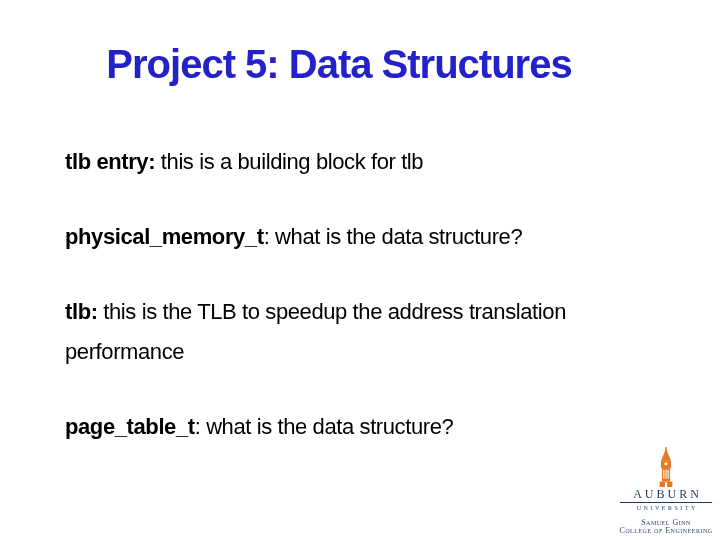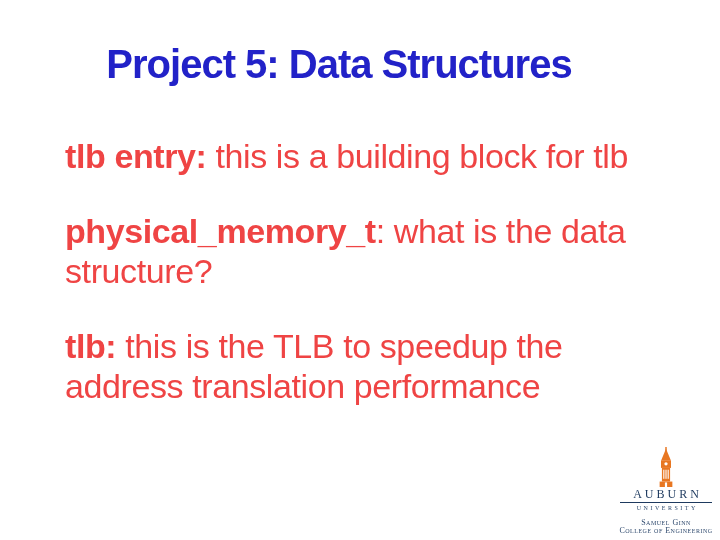--- a/index.html
+++ b/index.html
@@ -22,25 +22,25 @@
     width: 678px;
     text-align: center;
     color: #2222C8;
     font-size: 40px;
     font-weight: 600;
     letter-spacing: -1px;
     line-height: 1.1;
   }
   .body-text {
     position: absolute;
-    top: 136px;
+    top: 142px;
     left: 65px;
     width: 565px;
-    color: #ef4444;
-    font-size: 34px;
+    color: #000000;
+    font-size: 22px;
     line-height: 40px;
     letter-spacing: -0.4px;
   }
   .body-text p {
     margin: 0 0 35px 0;
     padding: 0;
   }
   .body-text .lead {
     font-weight: bold;
   }
@@ -93,20 +93,21 @@
 <body>
 
 <div class="slide">
 
   <div class="slide-title">Project 5: Data Structures</div>
 
   <div class="body-text">
     <p><span class="lead">tlb entry:</span><span> this is a building block for tlb</span></p>
     <p><span class="lead">physical_memory_t</span><span>: what is the data structure?</span></p>
     <p><span class="lead">tlb:</span><span> this is the TLB to speedup the address translation performance</span></p>
+    <p><span class="lead">page_table_t</span><span>: what is the data structure?</span></p>
   </div>
 
   <div class="logo">
     <svg class="tower" viewBox="0 0 22 44" xmlns="http://www.w3.org/2000/svg">
       <g fill="#E87722">
         <rect x="10.2" y="0" width="1.6" height="5"></rect>
         <polygon points="11,2 5.5,15 16.5,15"></polygon>
         <rect x="5.5" y="15" width="11" height="8"></rect>
         <rect x="6.5" y="23" width="9" height="15"></rect>
         <rect x="4" y="38" width="14" height="6"></rect>

